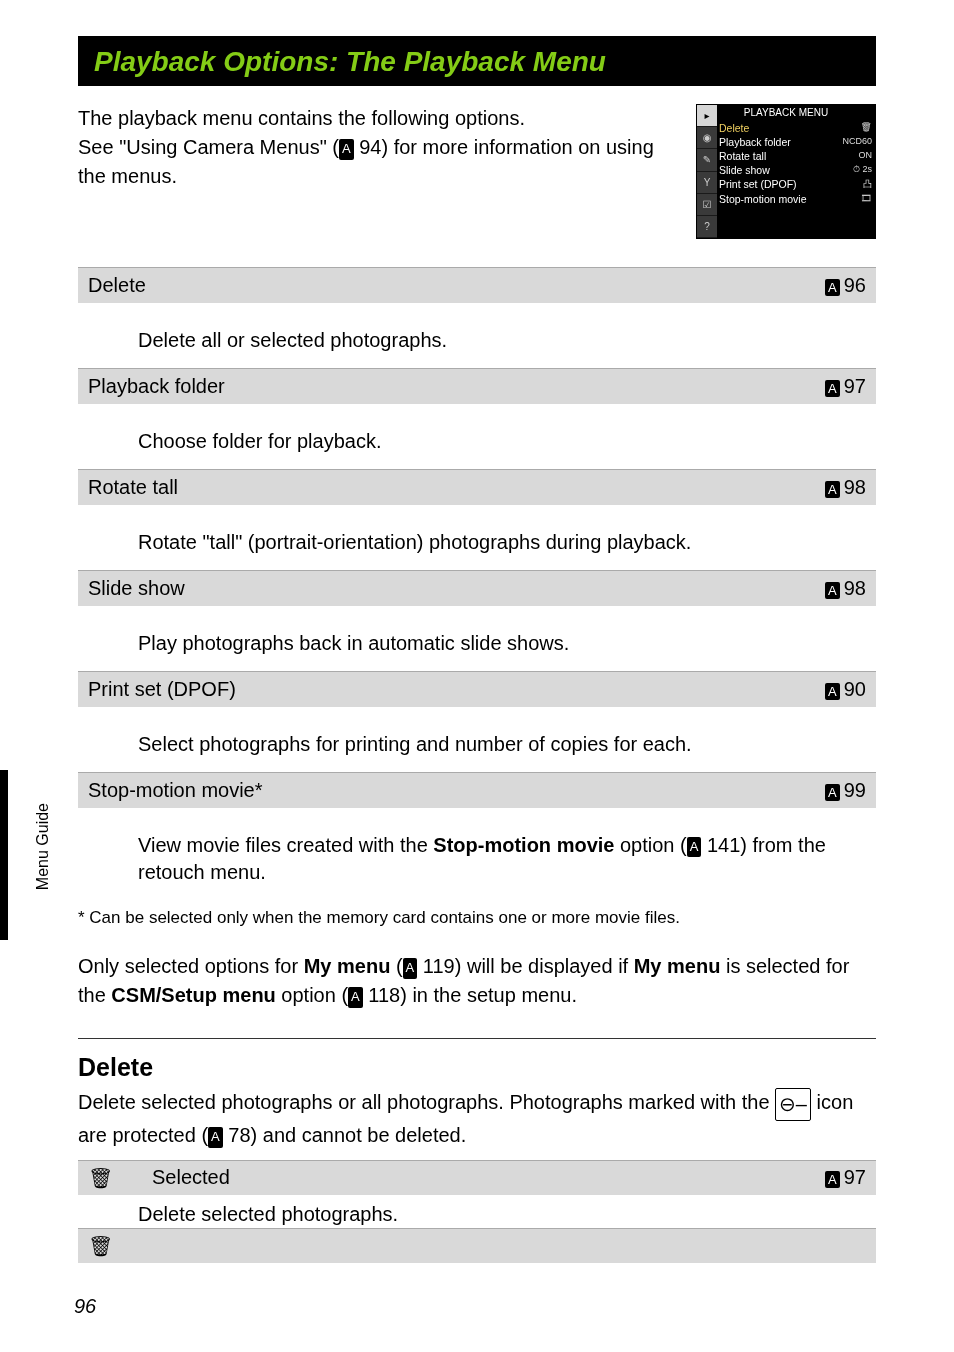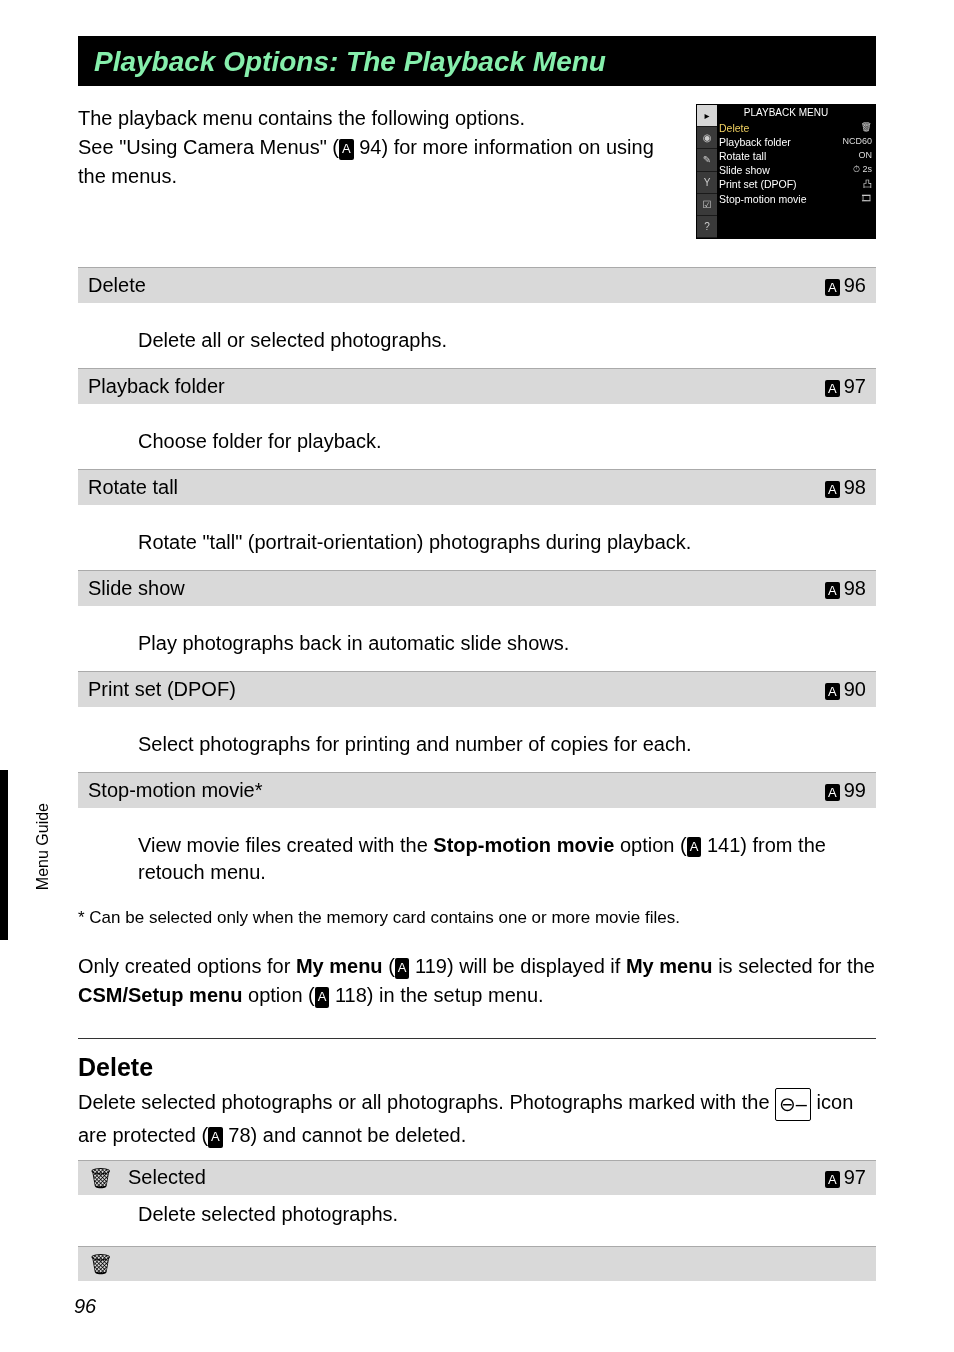--- a/index.html
+++ b/index.html
@@ -10,21 +10,21 @@
     font-family: "Myriad Pro", "Segoe UI", sans-serif;
     color: #000;
     position: relative;
     font-size: 20px;
   }
   .page-content {
     padding: 36px 78px 0 78px;
   }
   .black-header {
     background: #000;
-    color: #86efac;
+    color: #84cc16;
     font-size: 28px;
     font-weight: 600;
     font-style: italic;
     padding: 10px 16px 8px 16px;
     margin-bottom: 18px;
   }
   .intro-row {
     display: flex;
     gap: 16px;
     margin-bottom: 28px;
@@ -119,24 +119,24 @@
   }
   .sub-table { width: 100%; }
   .sub-header-row {
     background: #d9d9d9;
     display:flex;
     padding: 5px 10px;
     font-size: 20px;
     border-top:1px solid #aaa;
   }
   .sub-header-row .icon-col { width: 40px; }
-  .sub-header-row .label-col { flex:1; }
+  .sub-header-row .label-col { flex:1;margin-left:24px; }
   .sub-header-row .ref-col { }
   .sub-desc {
-    padding: 8px 10px 20px 60px;
+    padding: 8px 10px 2px 60px;
     font-size: 20px;
   }
   .side-tab {
     position: absolute;
     left: 34px;
     top: 803px;
     writing-mode: vertical-rl;
     font-size: 16px;
     transform: rotate(180deg);
     color: #000;
@@ -271,21 +271,21 @@
         </span>
     </div>
     <div class="menu-desc">
       <span>View movie files created with the </span><b>Stop-motion movie</b><span> option (</span><span class="icon-page">A</span> <span>141</span><span>) from the retouch menu.</span>
     </div>
   </div>
 
   <div class="footnote">*  Can be selected only when the memory card contains one or more movie files.</div>
 
   <div class="note-para">
-    <span>Only created options for </span><b>My menu</b><span> (</span><span class="icon-page">A</span> <span>119</span><span>) will be displayed if </span><b>My menu</b><span> is selected for the </span><b>CSM/Setup menu</b><span> option (</span><span class="icon-page">A</span> <span>118</span><span>) in the setup menu.</span>
+    <span>Only selected options for </span><b>My menu</b><span> (</span><span class="icon-page">A</span> <span>119</span><span>) will be displayed if </span><b>My menu</b><span> is selected for the </span><b>CSM/Setup menu</b><span> option (</span><span class="icon-page">A</span> <span>118</span><span>) in the setup menu.</span>
   </div>
 
   <hr class="sep">
 
   <div class="h3">Delete</div>
   <div class="body-para">
     <span>Delete selected photographs or all photographs. Photographs marked with the </span>
     <span class="lock-icon">⊖–</span>
     <span> icon are protected (</span><span class="icon-page">A</span> <span>78</span><span>) and cannot be deleted.</span>
   </div>

